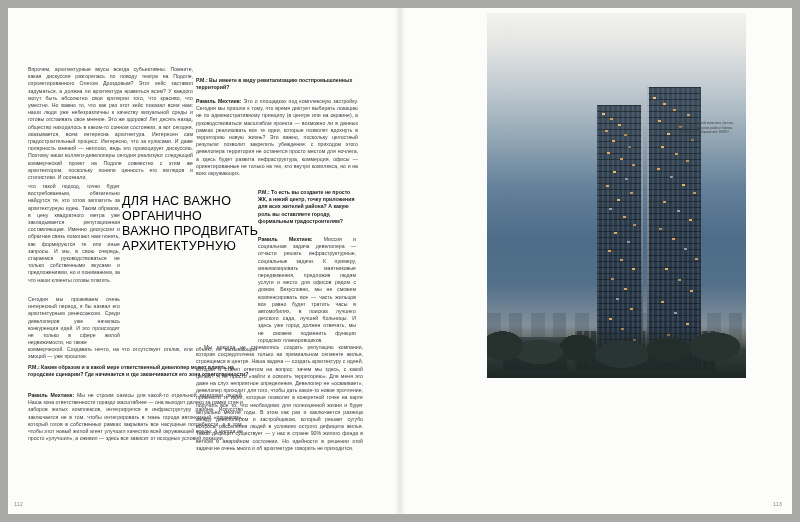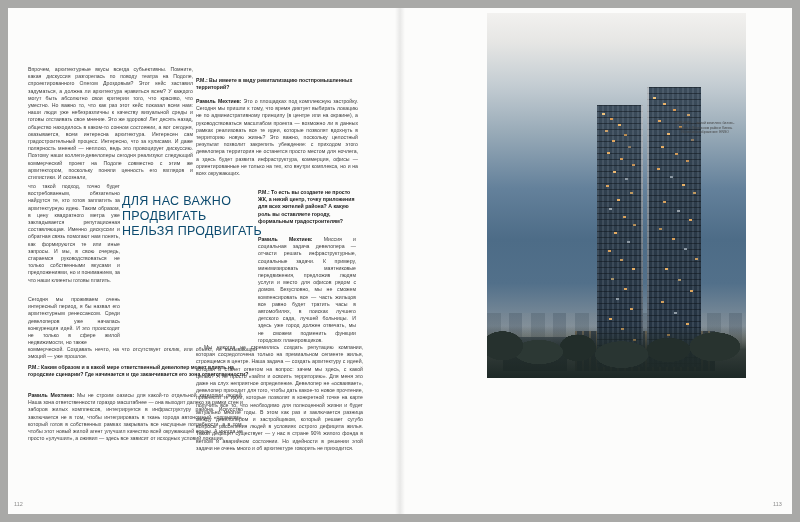--- a/index.html
+++ b/index.html
@@ -13,21 +13,21 @@
   .layer{position:absolute;left:0;top:0;width:800px;height:522px;}
 
   
   .t{position:absolute;margin:0;font-size:5.2px;line-height:7.2px;color:#3d3d3d;
      text-align:justify;letter-spacing:0;}
   .t b{color:#222;}
   .bold{font-weight:bold;color:#222;text-align:left;}
   .indent{text-indent:8px;}
 
   
-  .quote{position:absolute;left:122px;top:194px;width:150px;color:#0c4a6e;}
+  .quote{position:absolute;left:122px;top:194px;width:150px;color:#000000;}
   .quote div{font-size:12.5px;line-height:15px;letter-spacing:0.3px;font-weight:400;}
 
   .pagenum{position:absolute;font-size:5.5px;color:#8c8c8c;}
 
   
   .photo{position:absolute;left:487px;top:13px;width:259px;height:365px;overflow:hidden;}
   .sky{position:absolute;left:0;top:0;right:0;bottom:0;
        background:linear-gradient(180deg,#f2f1ef 0%,#e6e6e4 8%,#c3ccd2 20%,#94a7b5 34%,
        #64819b 48%,#4d6c87 62%,#52708a 74%,#7e8d99 85%,#a8a9a3 93%,#b5b0a6 100%);}
   .cityline{position:absolute;left:0;right:0;top:300px;height:34px;opacity:.55;
@@ -113,22 +113,23 @@
     </p>
     <p class="t" style="left:258px;top:236px;width:98px">
       <b>Рамиль Мехтиев:</b>
       <span>Миссия и социальная задача девелопера — отчасти решать инфраструктурные, социальные задачи. К примеру, минимизировать маятниковые передвижения, предложив людям услуги и место для офисов рядом с домом. Безусловно, мы не сможем компенсировать все — часть жильцов все равно будет тратить часы в автомобилях, в поисках лучшего детского сада, лучшей больницы. И здесь уже город должен отвечать, мы не сможем подменить функции городских планировщиков.</span>
     </p>
 
     <p class="t indent" style="left:196px;top:344px;width:167px">Мы никогда не стремились создать репутацию компании, которая сосредоточена только на премиальном сегменте жилья, строящемся в центре. Наша задача — создать архитектуру с идеей, которая и станет ответом на вопрос: зачем мы здесь, с какой целью? А не просто «зайти и освоить территорию». Для меня это даже на слух неприятное определение. Девелопер не «осваивает», девелопер приходит для того, чтобы дать какое-то новое прочтение, привнести те идеи, которые позволят в конкретной точке на карте получить все то, что необходимо для полноценной жизни и будет актуально многие годы. В этом как раз и заключается разница между девелопером и застройщиком, который решает сугубо вопросы расселения людей в условиях острого дефицита жилья. Такой дефицит существует — у нас в стране 90% жилого фонда в ветхом и аварийном состоянии. Но идейности в решении этой задачи не очень много и об архитектуре говорить не приходится.</p>
 
     <div class="quote">
       <div>ДЛЯ НАС ВАЖНО</div>
-      <div>ПРОДВИГАТЬ</div>
-      <div>НЕЛЬЗЯ ПРОДВИГАТЬ</div>
+      <div>ОРГАНИЧНО</div>
+      <div>ВАЖНО ПРОДВИГАТЬ</div>
+      <div>АРХИТЕКТУРНУЮ</div>
     </div>
 
     <div class="photo">
       <div class="sky"></div>
       <div class="cityline"></div>
       <div class="haze"></div>
       <div class="lowrise"></div>
       <div class="podium"></div>
       <div class="tower tower-left">
         <span class="edge edge-r"></span>

